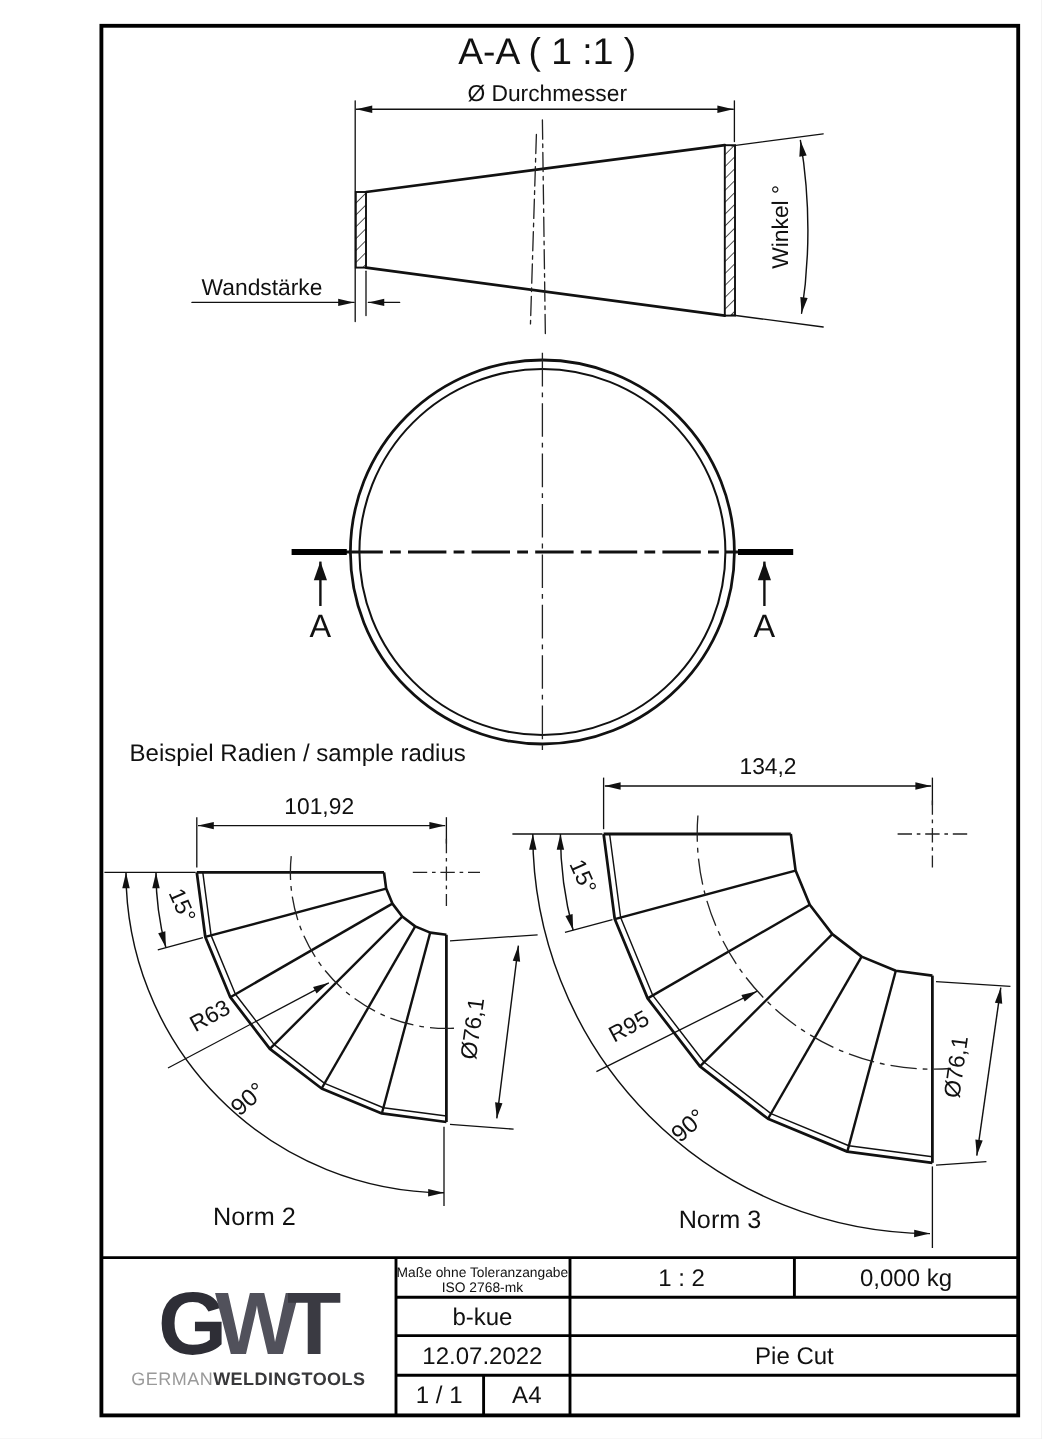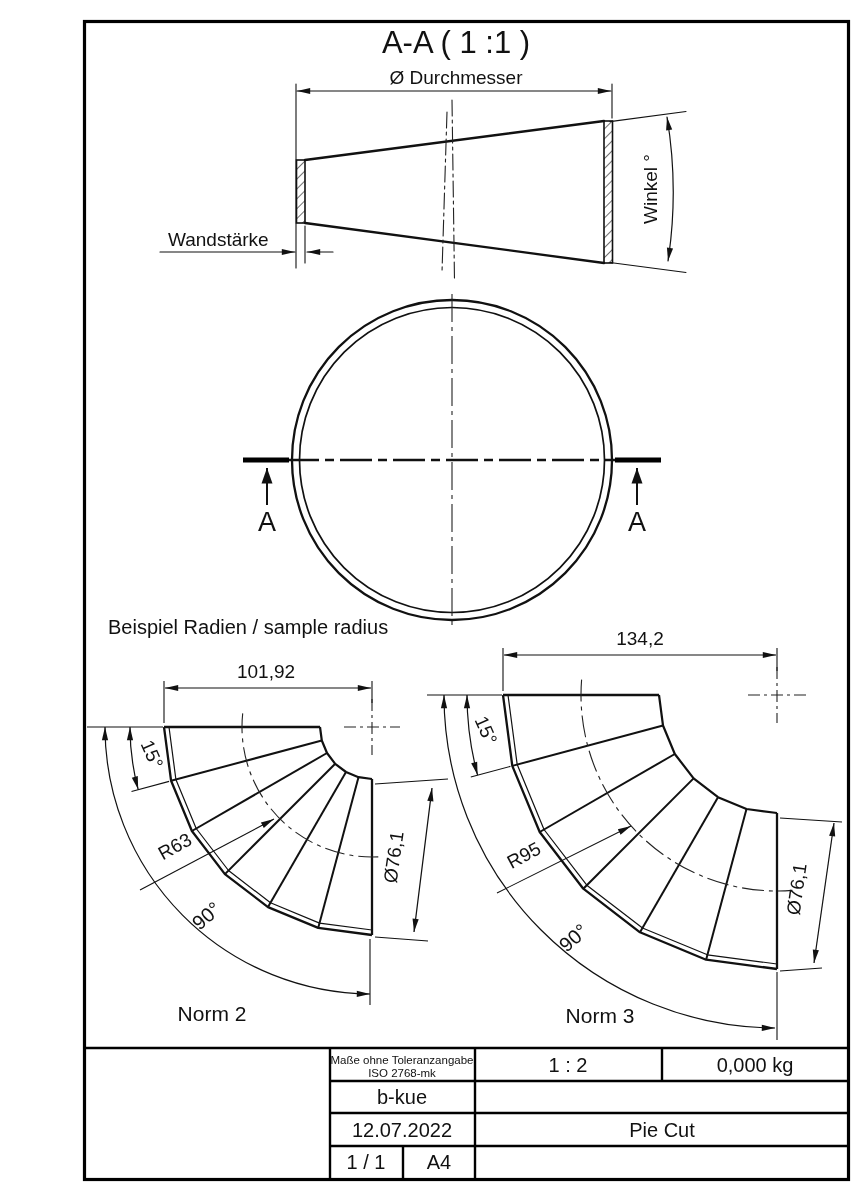--- a/index.html
+++ b/index.html
@@ -193,13 +193,17 @@
     <text class="t20" x="568" y="1072" text-anchor="middle">1 : 2</text>
     <text class="t20" x="755" y="1072" text-anchor="middle">0,000 kg</text>
     <text class="t20" x="402" y="1104" text-anchor="middle">b-kue</text>
     <text class="t20" x="402" y="1137" text-anchor="middle">12.07.2022</text>
     <text class="t20" x="662" y="1137" text-anchor="middle">Pie Cut</text>
     <text class="t20" x="366" y="1169" text-anchor="middle">1 / 1</text>
     <text class="t20" x="439" y="1169" text-anchor="middle">A4</text>
   </g>
 </svg>
 
+<div id="logo">
+  <div class="gwt"><span class="g">G</span><span class="w">W</span><span class="t">T</span></div>
+  <div class="brand"><span class="light">GERMAN</span><span class="bold">WELDINGTOOLS</span></div>
 </div>
+</div>
 
 </body></html>

